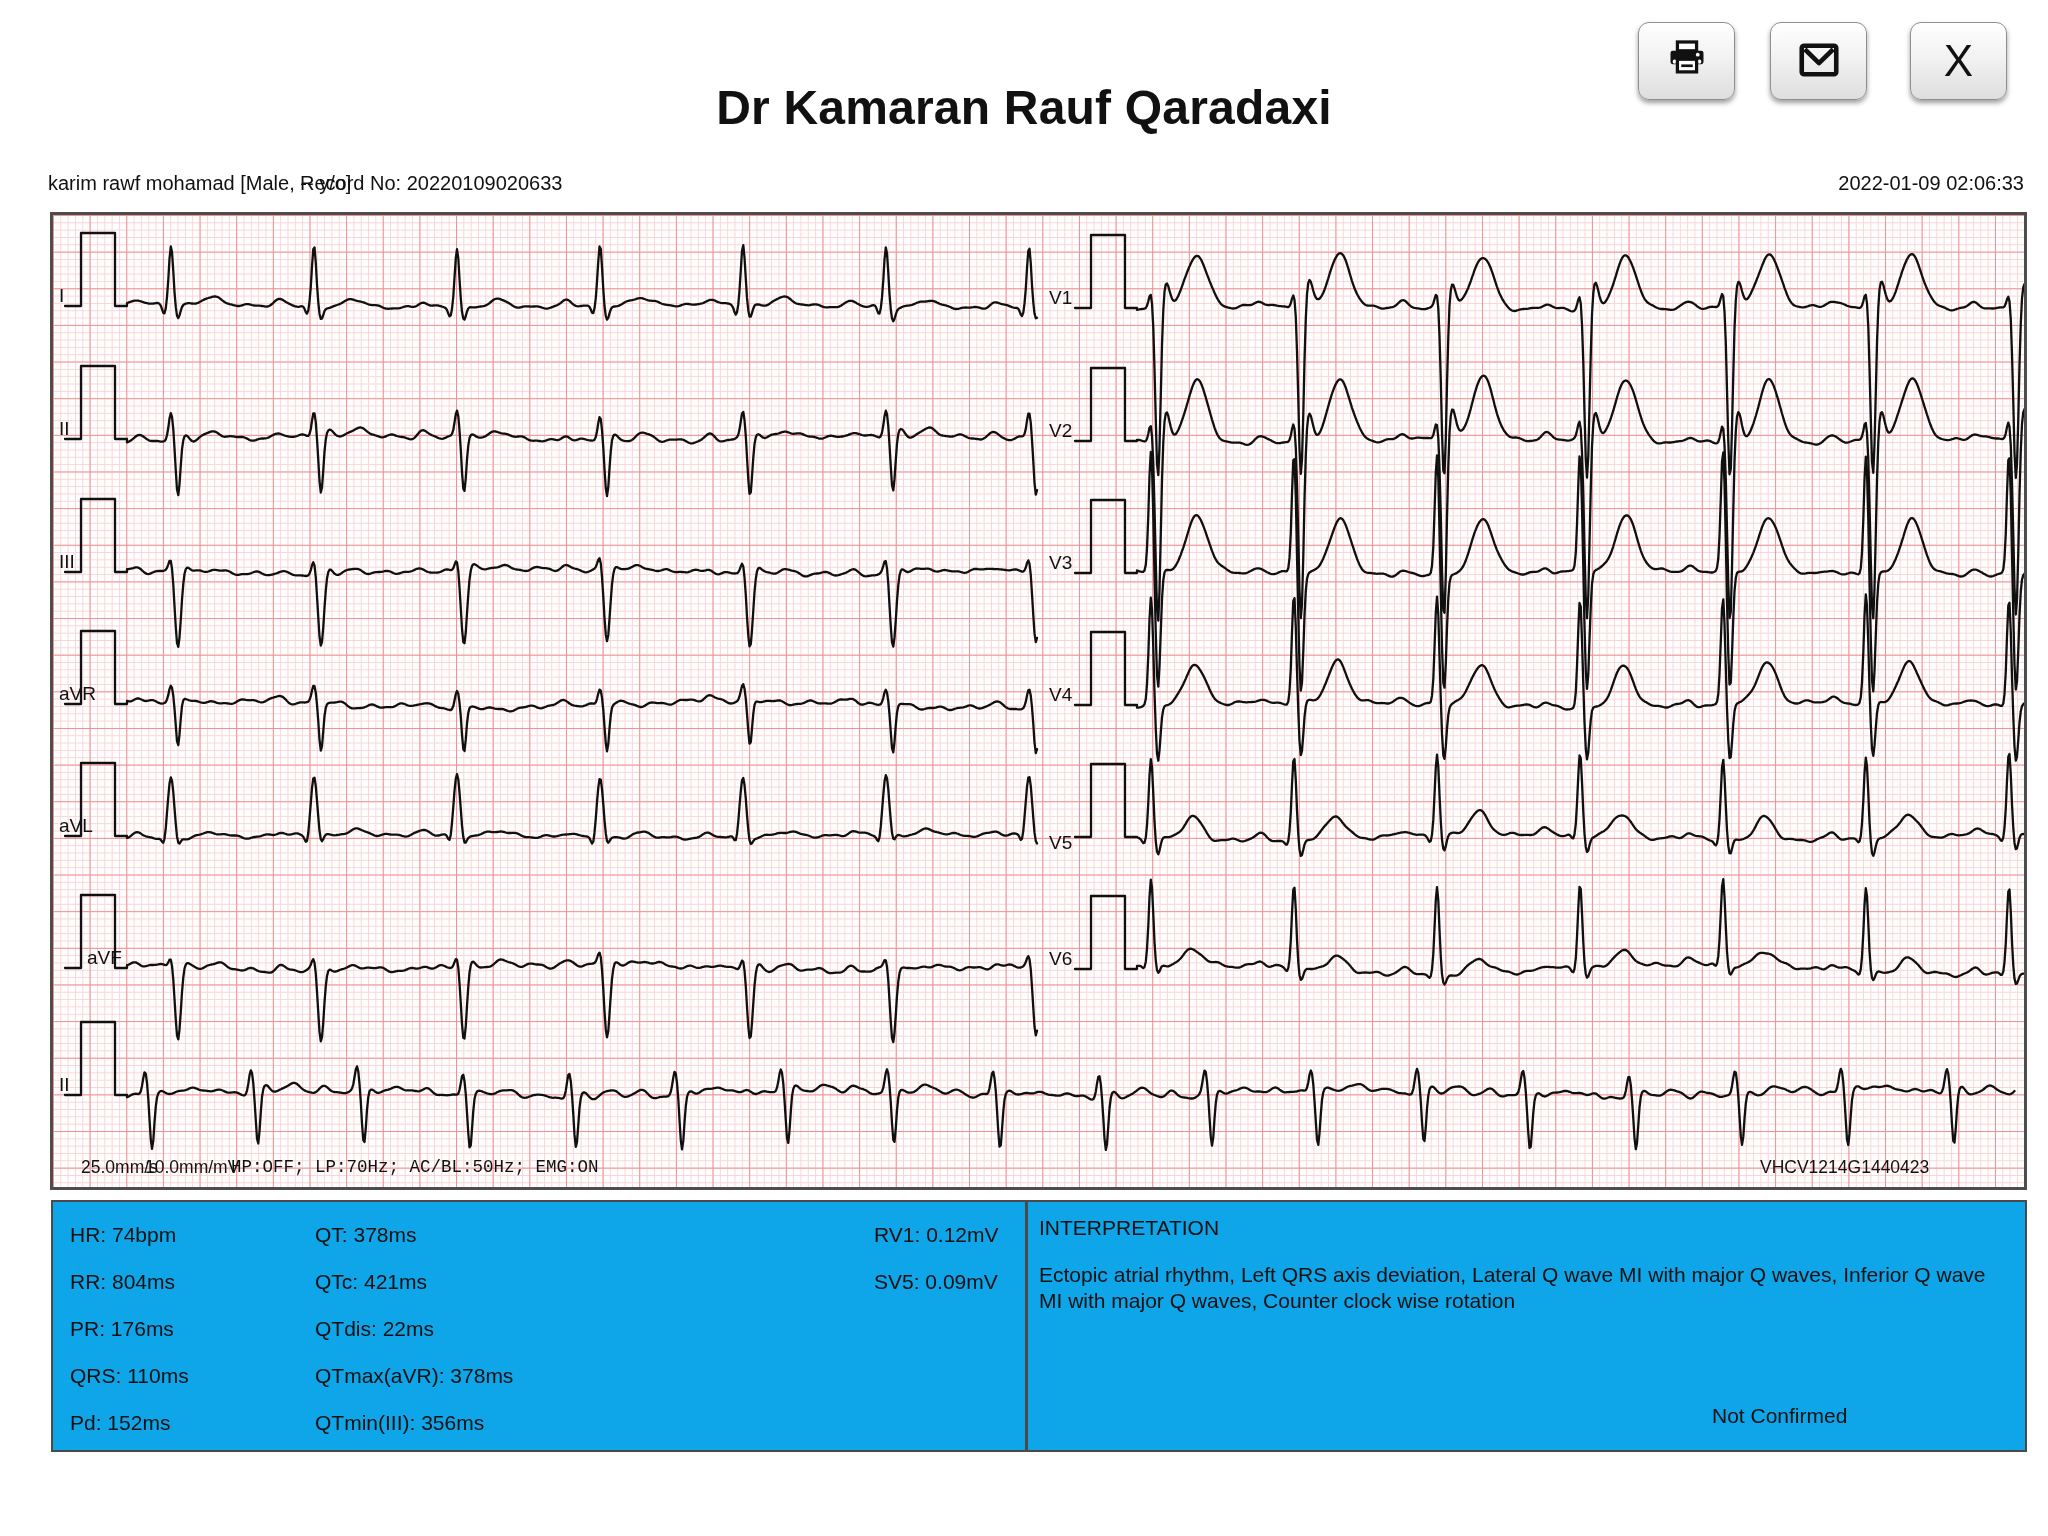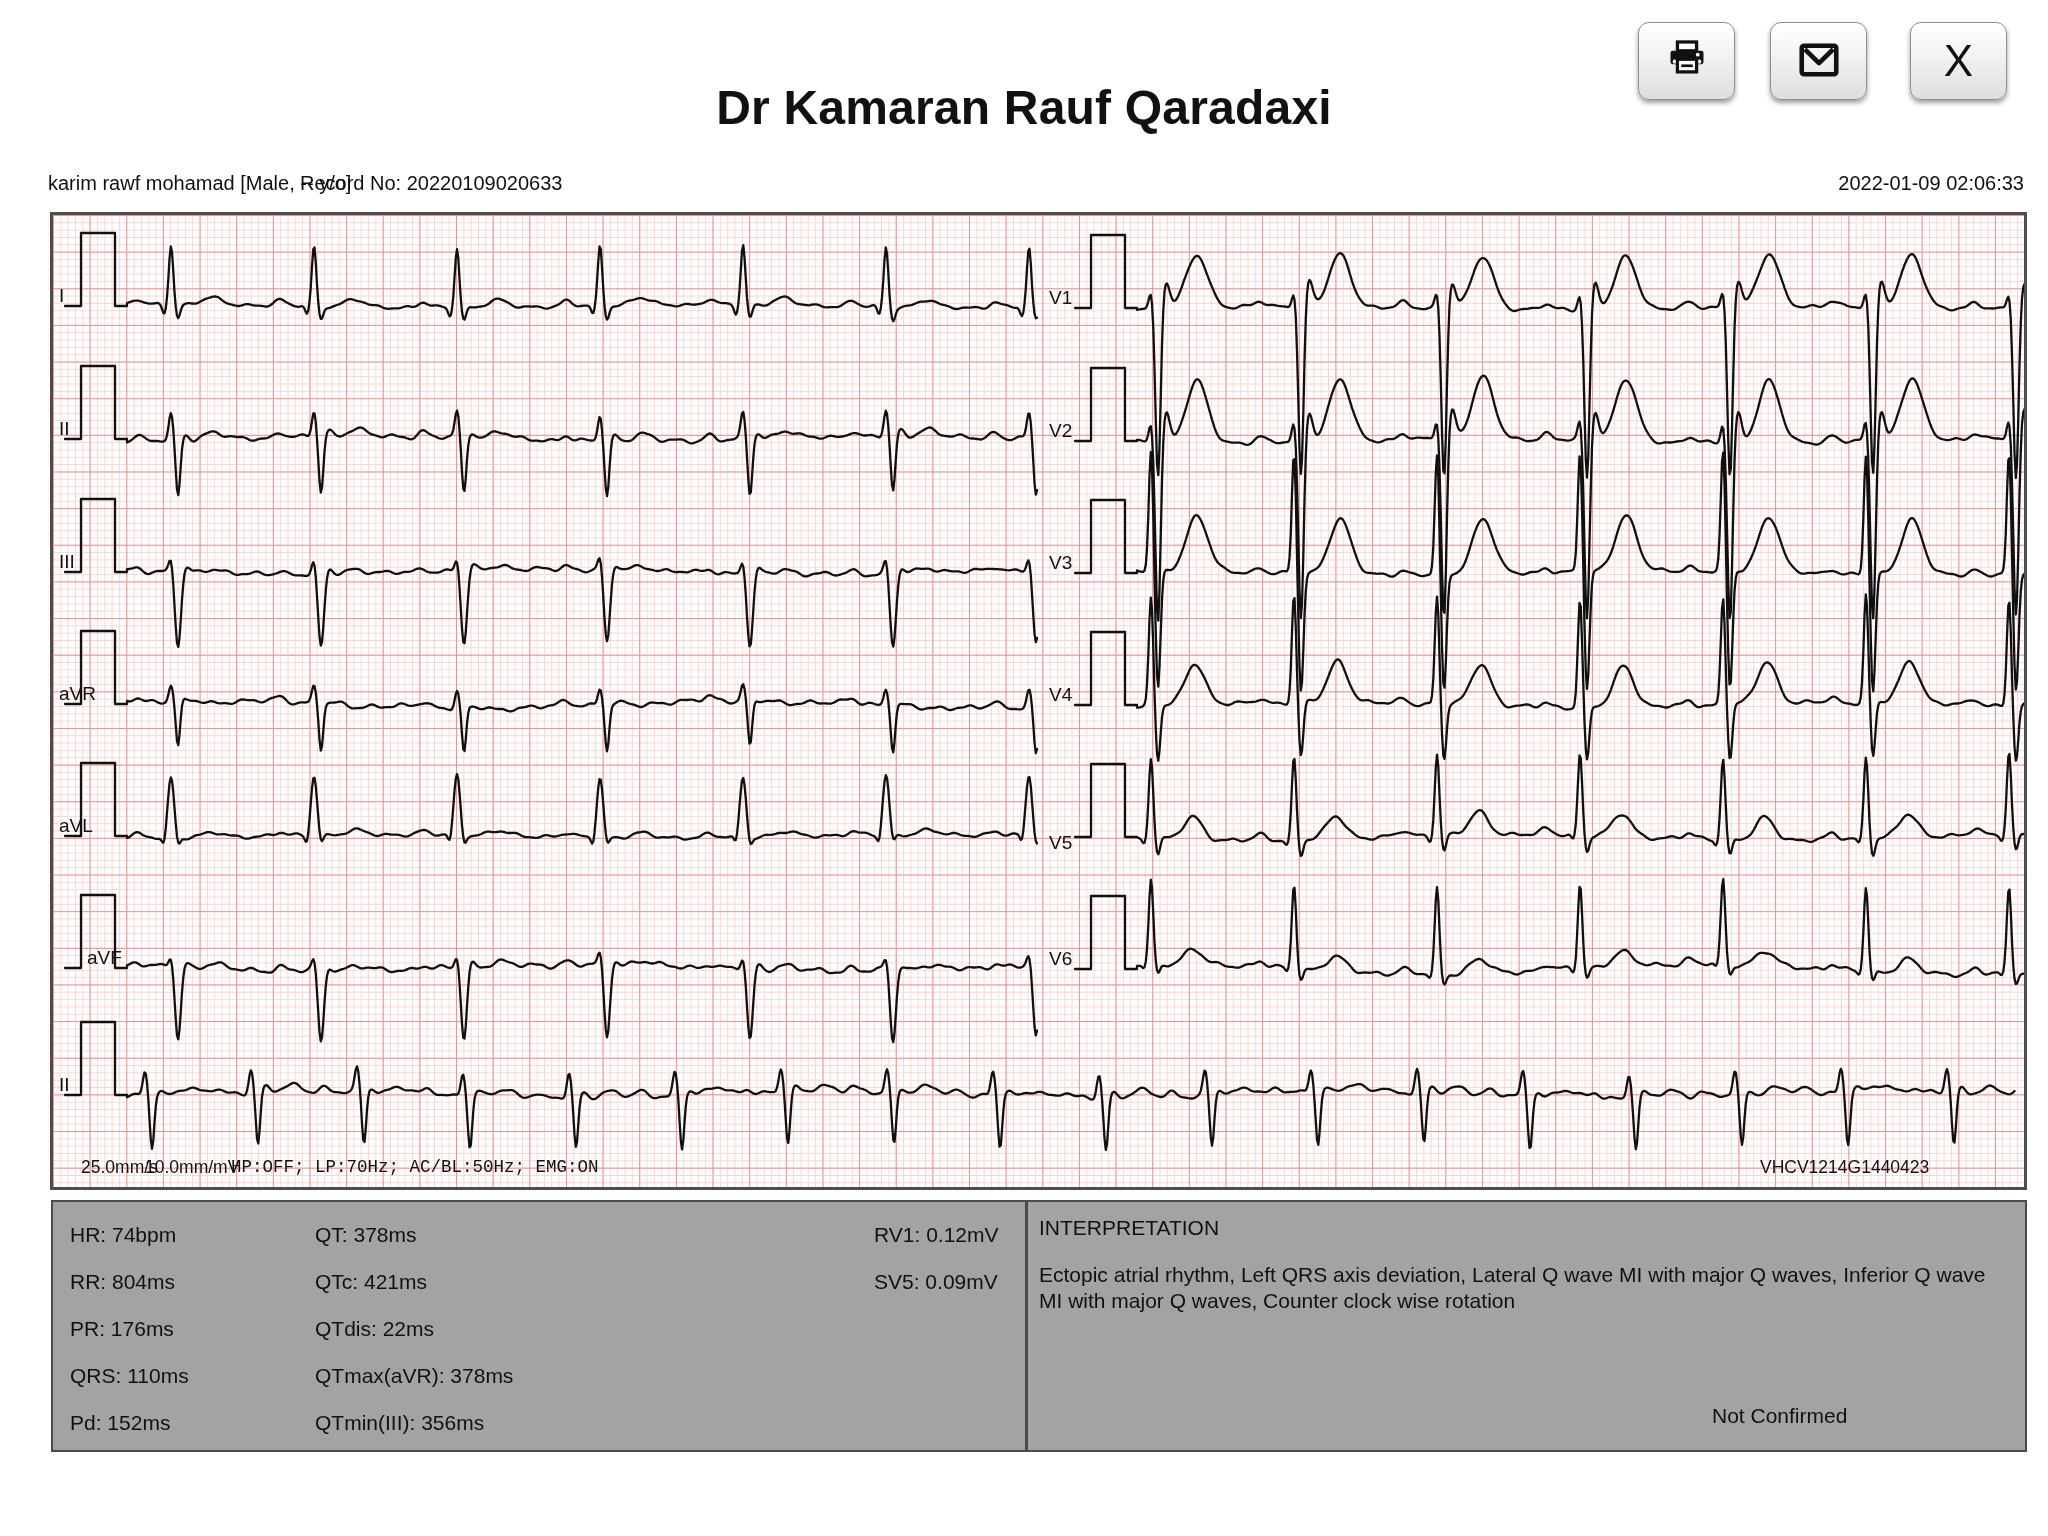--- a/index.html
+++ b/index.html
@@ -32,21 +32,21 @@
       linear-gradient(to bottom,#f6d6d6 1px,transparent 1px) 0 0 / 7.33px 7.33px,
       #fffdfd;}
   #ecg-svg{position:absolute;left:0;top:0;}
   .lead-label{position:absolute;font-size:19px;color:#111;z-index:3;}
   .paper-info{position:absolute;top:942px;left:0;width:100%;font-size:17.5px;color:#111;z-index:3;}
   .paper-info span{position:absolute;white-space:nowrap;}
   .pi-speed{left:28px;} .pi-gain{left:92px;} .pi-filters{left:178px;font-family:Liberation Mono, monospace;} .pi-device{left:1707px;text-align:center;}
 
   
   #panels{position:absolute;left:51px;top:1200px;width:1976px;height:252px;
-          border:2.5px solid #4a4a4a;box-sizing:border-box;background:#a3a3a3;}
+          border:2.5px solid #4a4a4a;box-sizing:border-box;background:#0ea5e9;}
   #panel-divider{position:absolute;left:972px;top:0;width:2.5px;height:100%;background:#4a4a4a;}
   .meas-col{position:absolute;top:9px;font-size:21px;}
   .meas-col div{height:47px;display:flex;align-items:center;white-space:nowrap;}
   #mcol1{left:17px;} #mcol2{left:262px;} #mcol3{left:564px;} #mcol4{left:821px;}
   .interp-heading{position:absolute;left:986px;top:14px;font-size:21px;}
   .interp-text{position:absolute;left:986px;top:60px;width:950px;font-size:21px;line-height:26px;}
   .interp-status{position:absolute;left:1659px;top:202px;font-size:21px;}
 </style>
 </head>
 <body>

